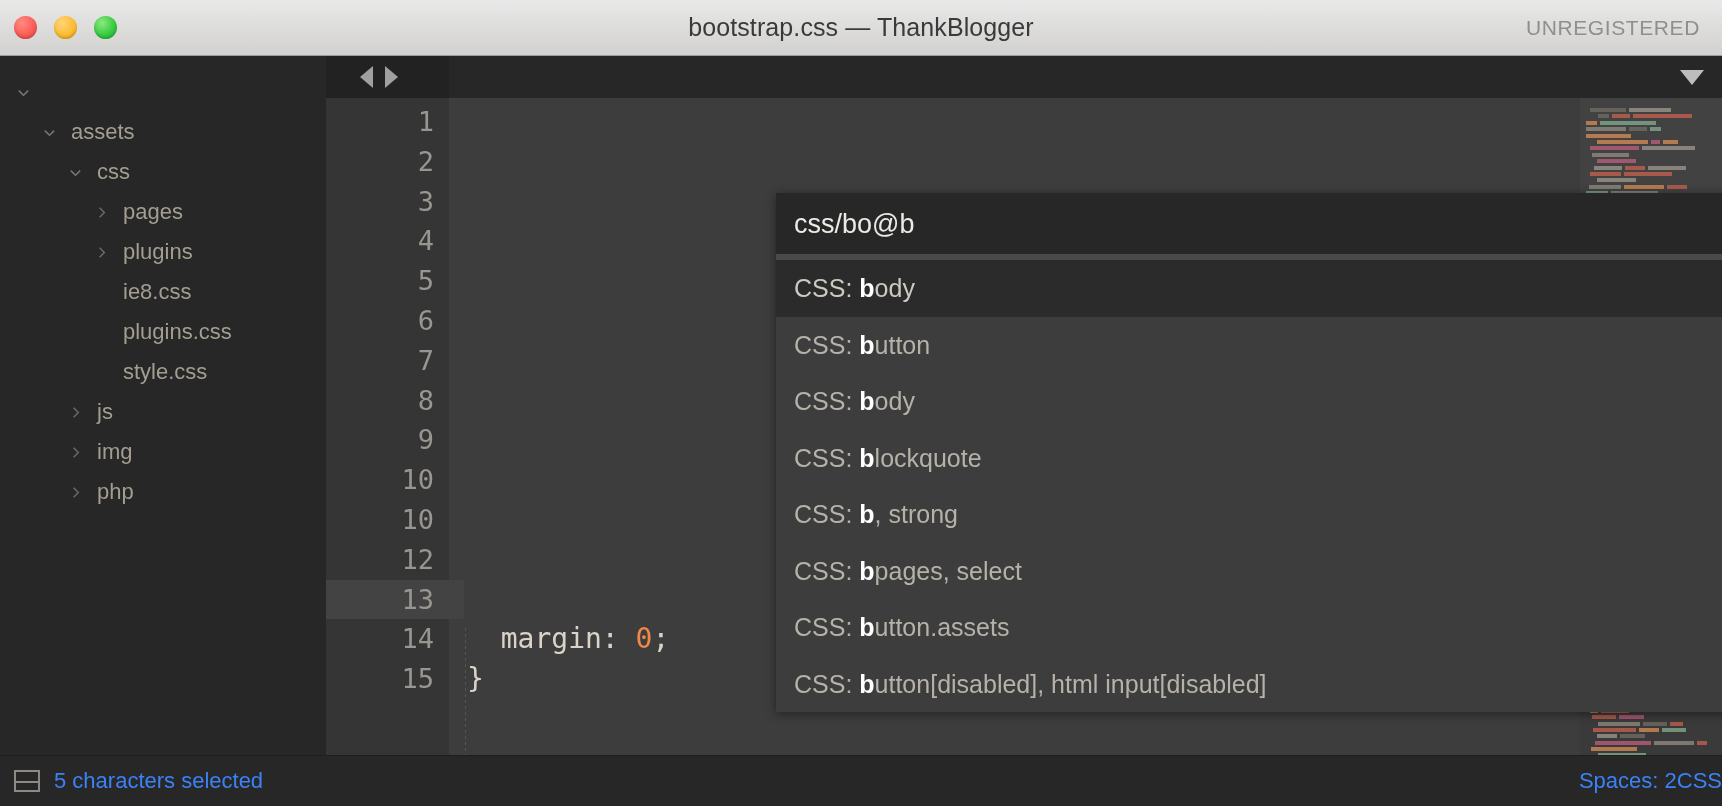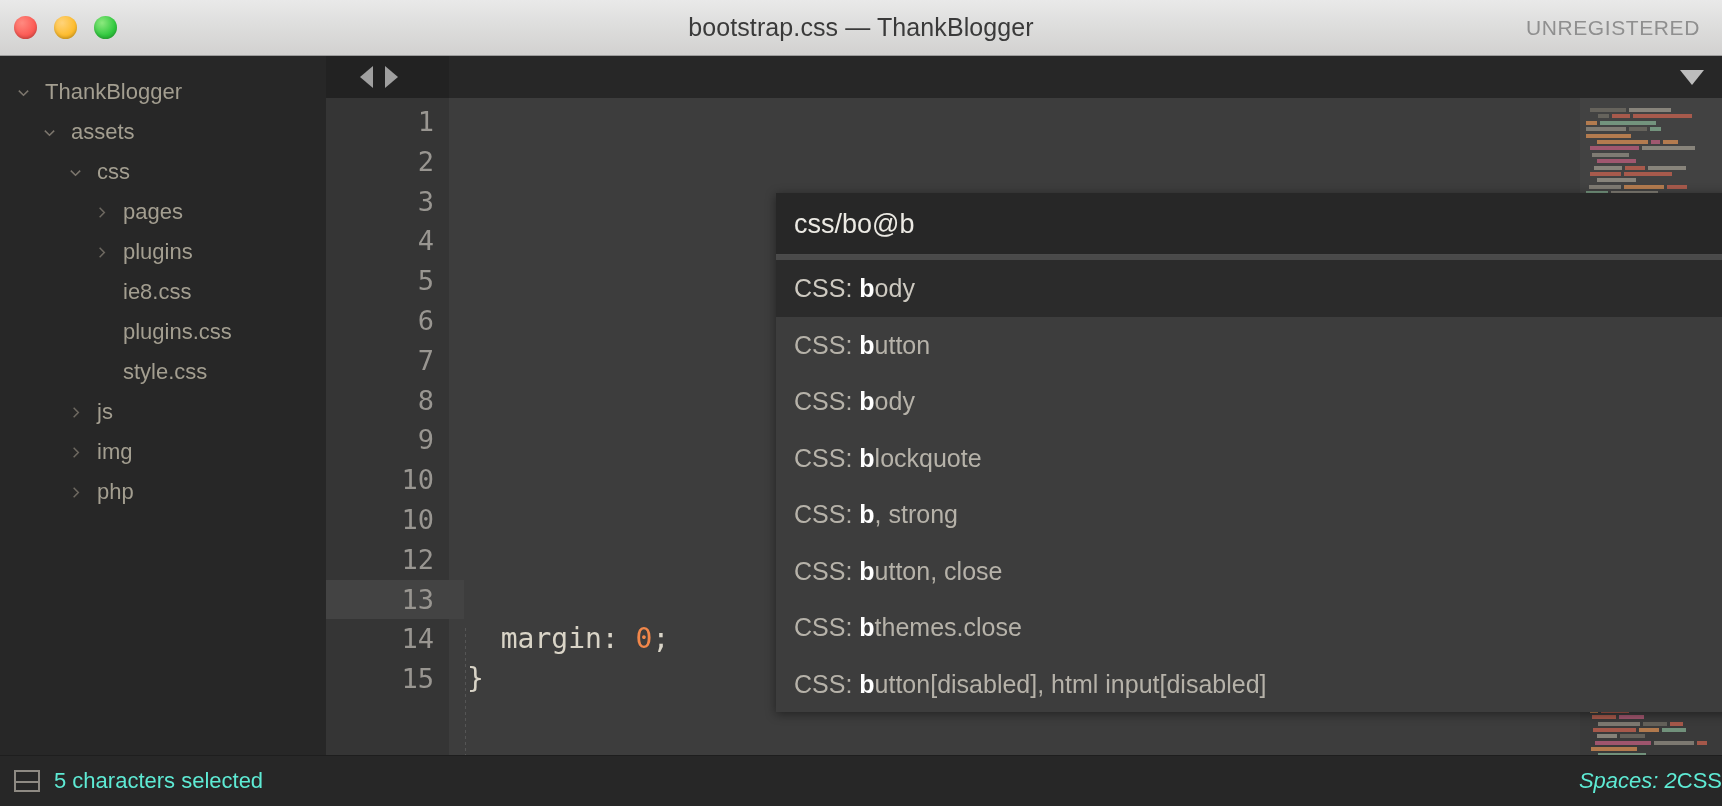--- a/index.html
+++ b/index.html
@@ -141,24 +141,24 @@
   .ac-item.sel b{color:#ffffff;}
 
   
   .statusbar{
     flex:0 0 50px;height:50px;background:#272727;display:flex;align-items:center;
     position:relative;border-top:1px solid #1e1e1e;
   }
   .sb-left{display:flex;align-items:center;padding-left:14px;gap:14px;}
   .panel-icon{width:26px;height:22px;border:2px solid #8e8a83;box-sizing:border-box;position:relative;}
   .panel-icon:after{content:"";position:absolute;left:0;right:0;top:9px;height:2px;background:#8e8a83;}
-  .sb-text{font-size:22px;color:#5eead4;}
+  .sb-text{font-size:22px;color:#3b82f6;}
   .sb-right{position:absolute;right:0;top:0;height:50px;display:flex;align-items:center;gap:0;}
   .sb-right .sb-text{margin-right:0;}
-  .sb-spaces{margin-right:110px;font-style:italic;}
+  .sb-spaces{margin-right:110px;}
   .sb-syntax{margin-right:60px;}
 </style>
 </head>
 <body>
 
 <div class="window">
 
   <div class="titlebar">
     <div class="lights">
       <div class="light red"></div>
@@ -172,21 +172,20 @@
   <div class="main">
 
     <div class="sidebar">
       <div id="tree">
           <div class="tree-row lv0">
             <span class="tw">
               <svg width="15" height="15" viewBox="0 0 16 16">
                 <path d="M3 6 L8 11 L13 6" fill="none" stroke="#7c766d" stroke-width="1.6"></path>
               </svg>
             </span>
-            <span class="lbl">ThankBlogger</span>
           </div>
           <div class="tree-row lv1">
             <span class="tw">
               <svg width="15" height="15" viewBox="0 0 16 16">
                 <path d="M3 6 L8 11 L13 6" fill="none" stroke="#7c766d" stroke-width="1.6"></path>
               </svg>
             </span>
             <span class="lbl">assets</span>
           </div>
           <div class="tree-row lv2">
@@ -420,22 +419,22 @@
 
         <div class="ac">
           <div class="ac-input" title="Goto Anything">css/bo@b</div>
           <div class="ac-sep"></div>
           <div id="aclist">
               <div class="ac-item sel"><span class="pfx">CSS: </span><b>b</b><span>ody</span></div>
               <div class="ac-item"><span class="pfx">CSS: </span><b>b</b><span>utton</span></div>
               <div class="ac-item"><span class="pfx">CSS: </span><b>b</b><span>ody</span></div>
               <div class="ac-item"><span class="pfx">CSS: </span><b>b</b><span>lockquote</span></div>
               <div class="ac-item"><span class="pfx">CSS: </span><b>b</b><span>, strong</span></div>
-              <div class="ac-item"><span class="pfx">CSS: </span><b>b</b><span>utton, close</span></div>
-              <div class="ac-item"><span class="pfx">CSS: </span><b>b</b><span>themes.close</span></div>
+              <div class="ac-item"><span class="pfx">CSS: </span><b>b</b><span>pages, select</span></div>
+              <div class="ac-item"><span class="pfx">CSS: </span><b>b</b><span>utton.assets</span></div>
               <div class="ac-item"><span class="pfx">CSS: </span><b>b</b><span>utton[disabled], html input[disabled]</span></div>
             </div>
         </div>
 
       </div>
     </div>
   </div>
 
   <div class="statusbar">
     <div class="sb-left">

